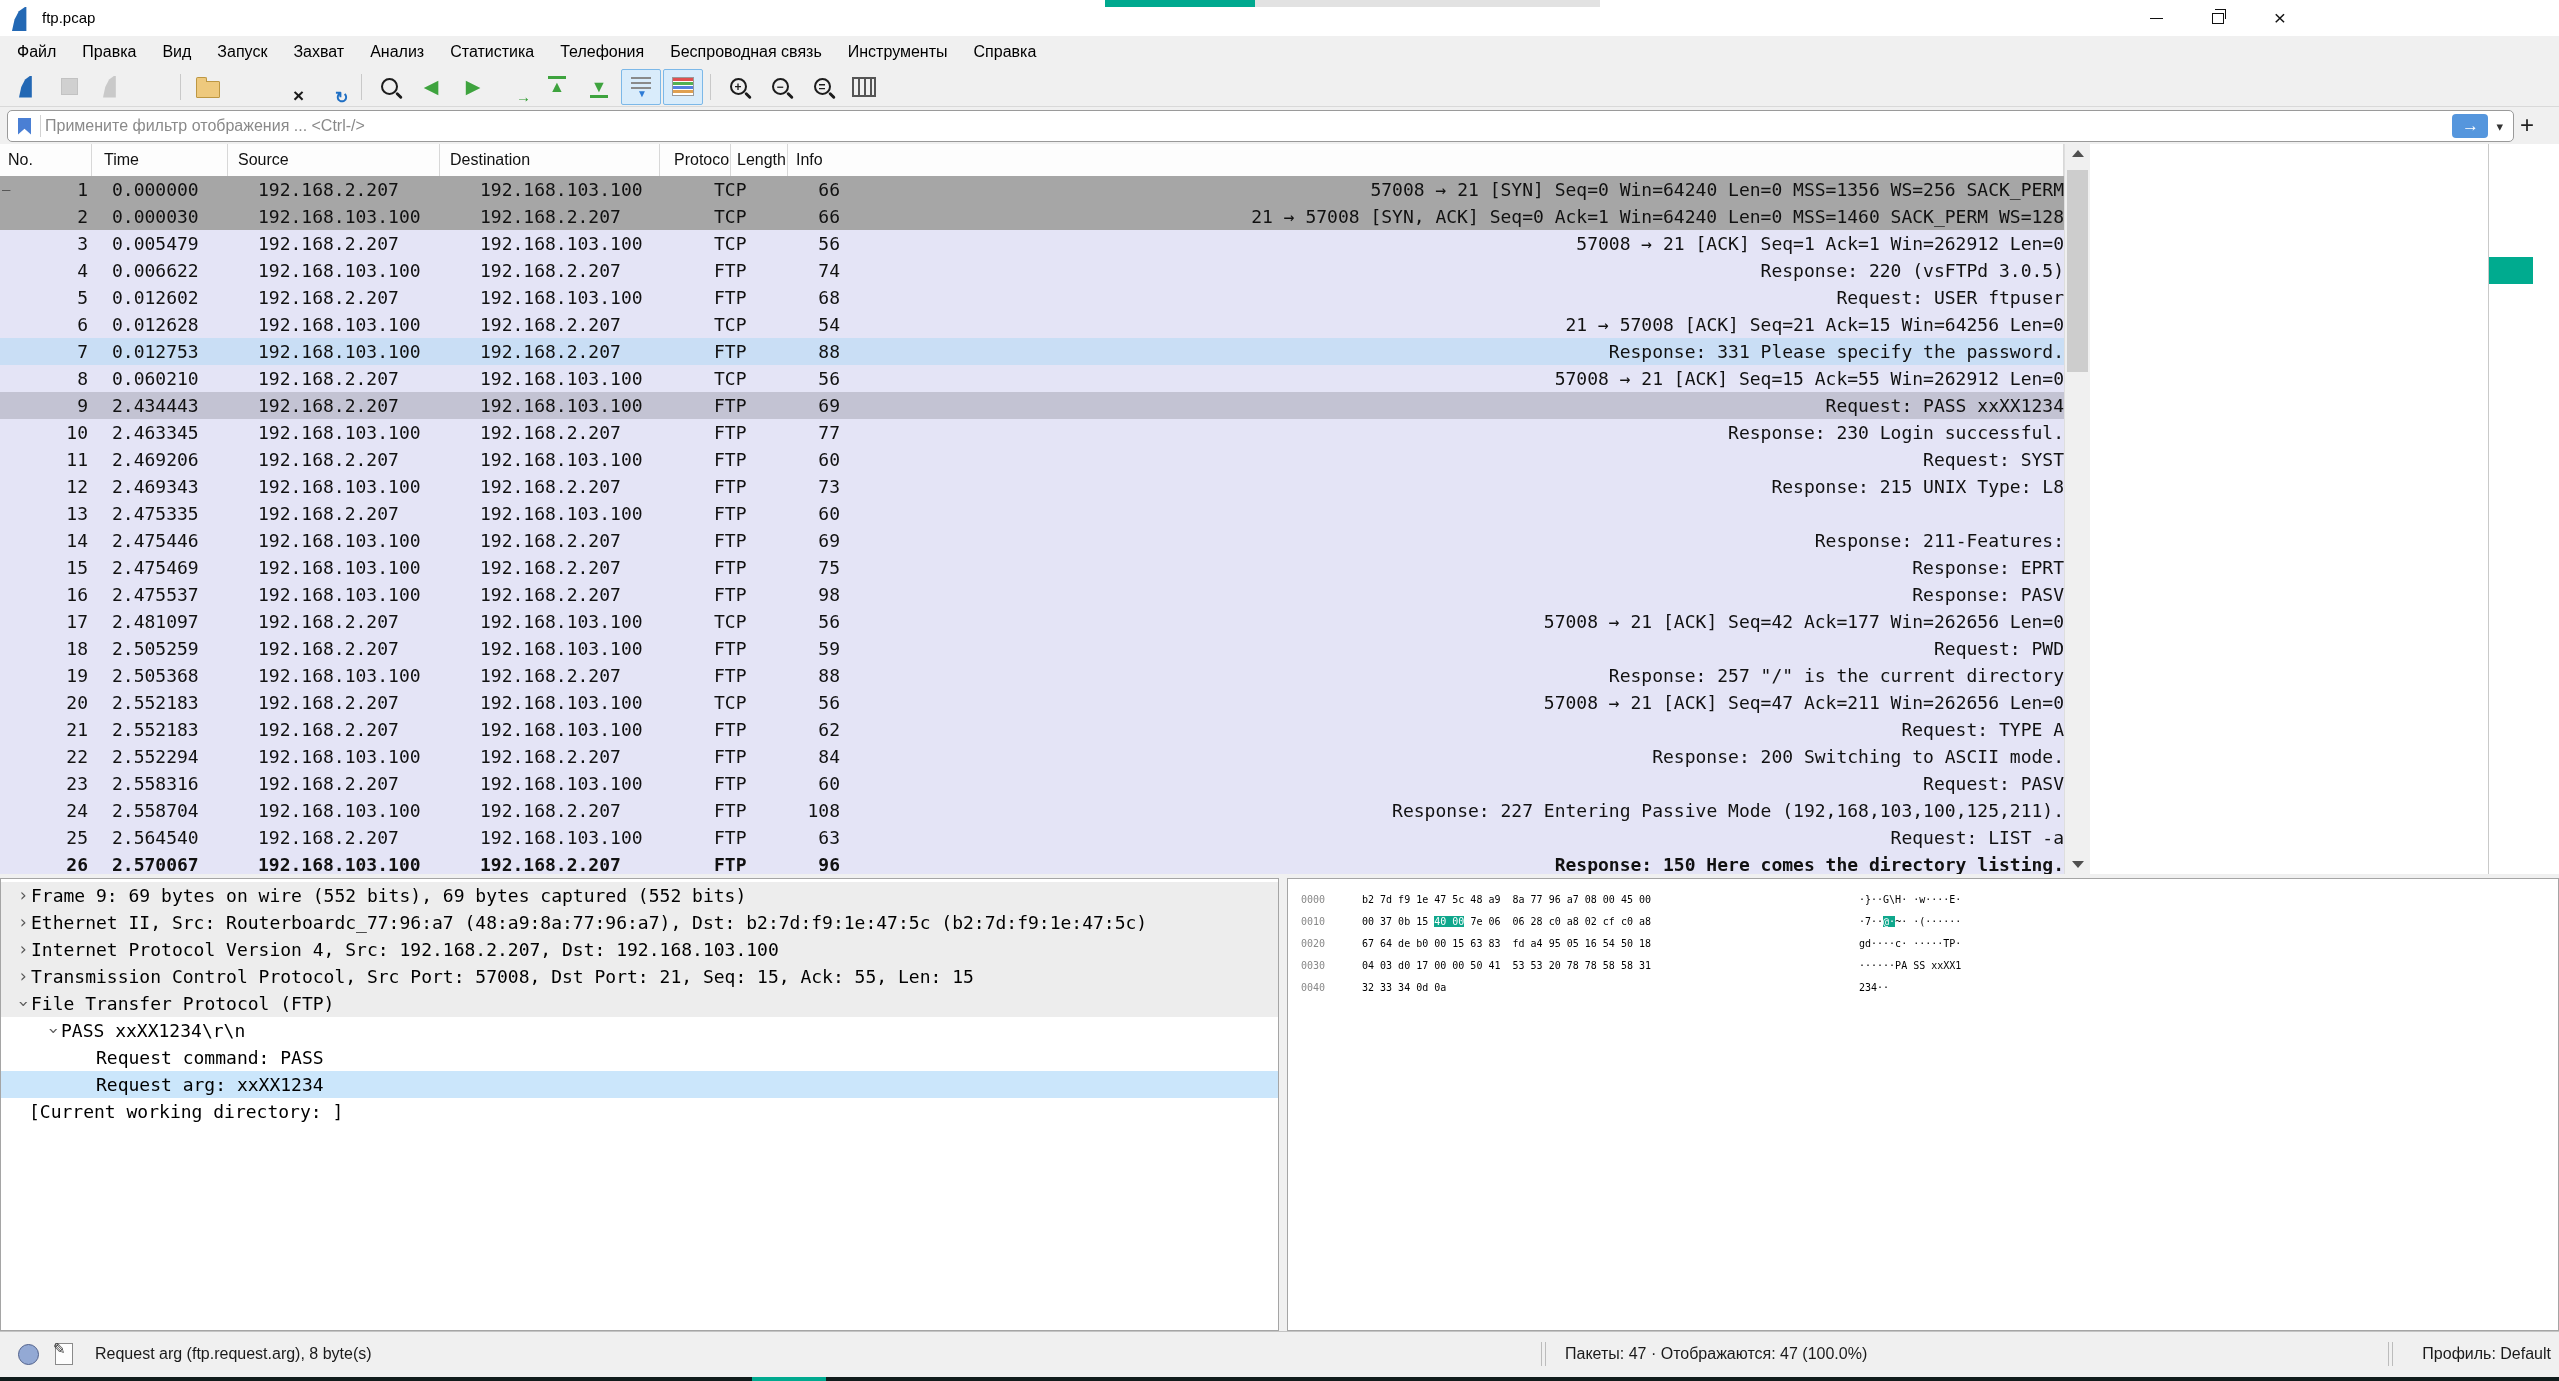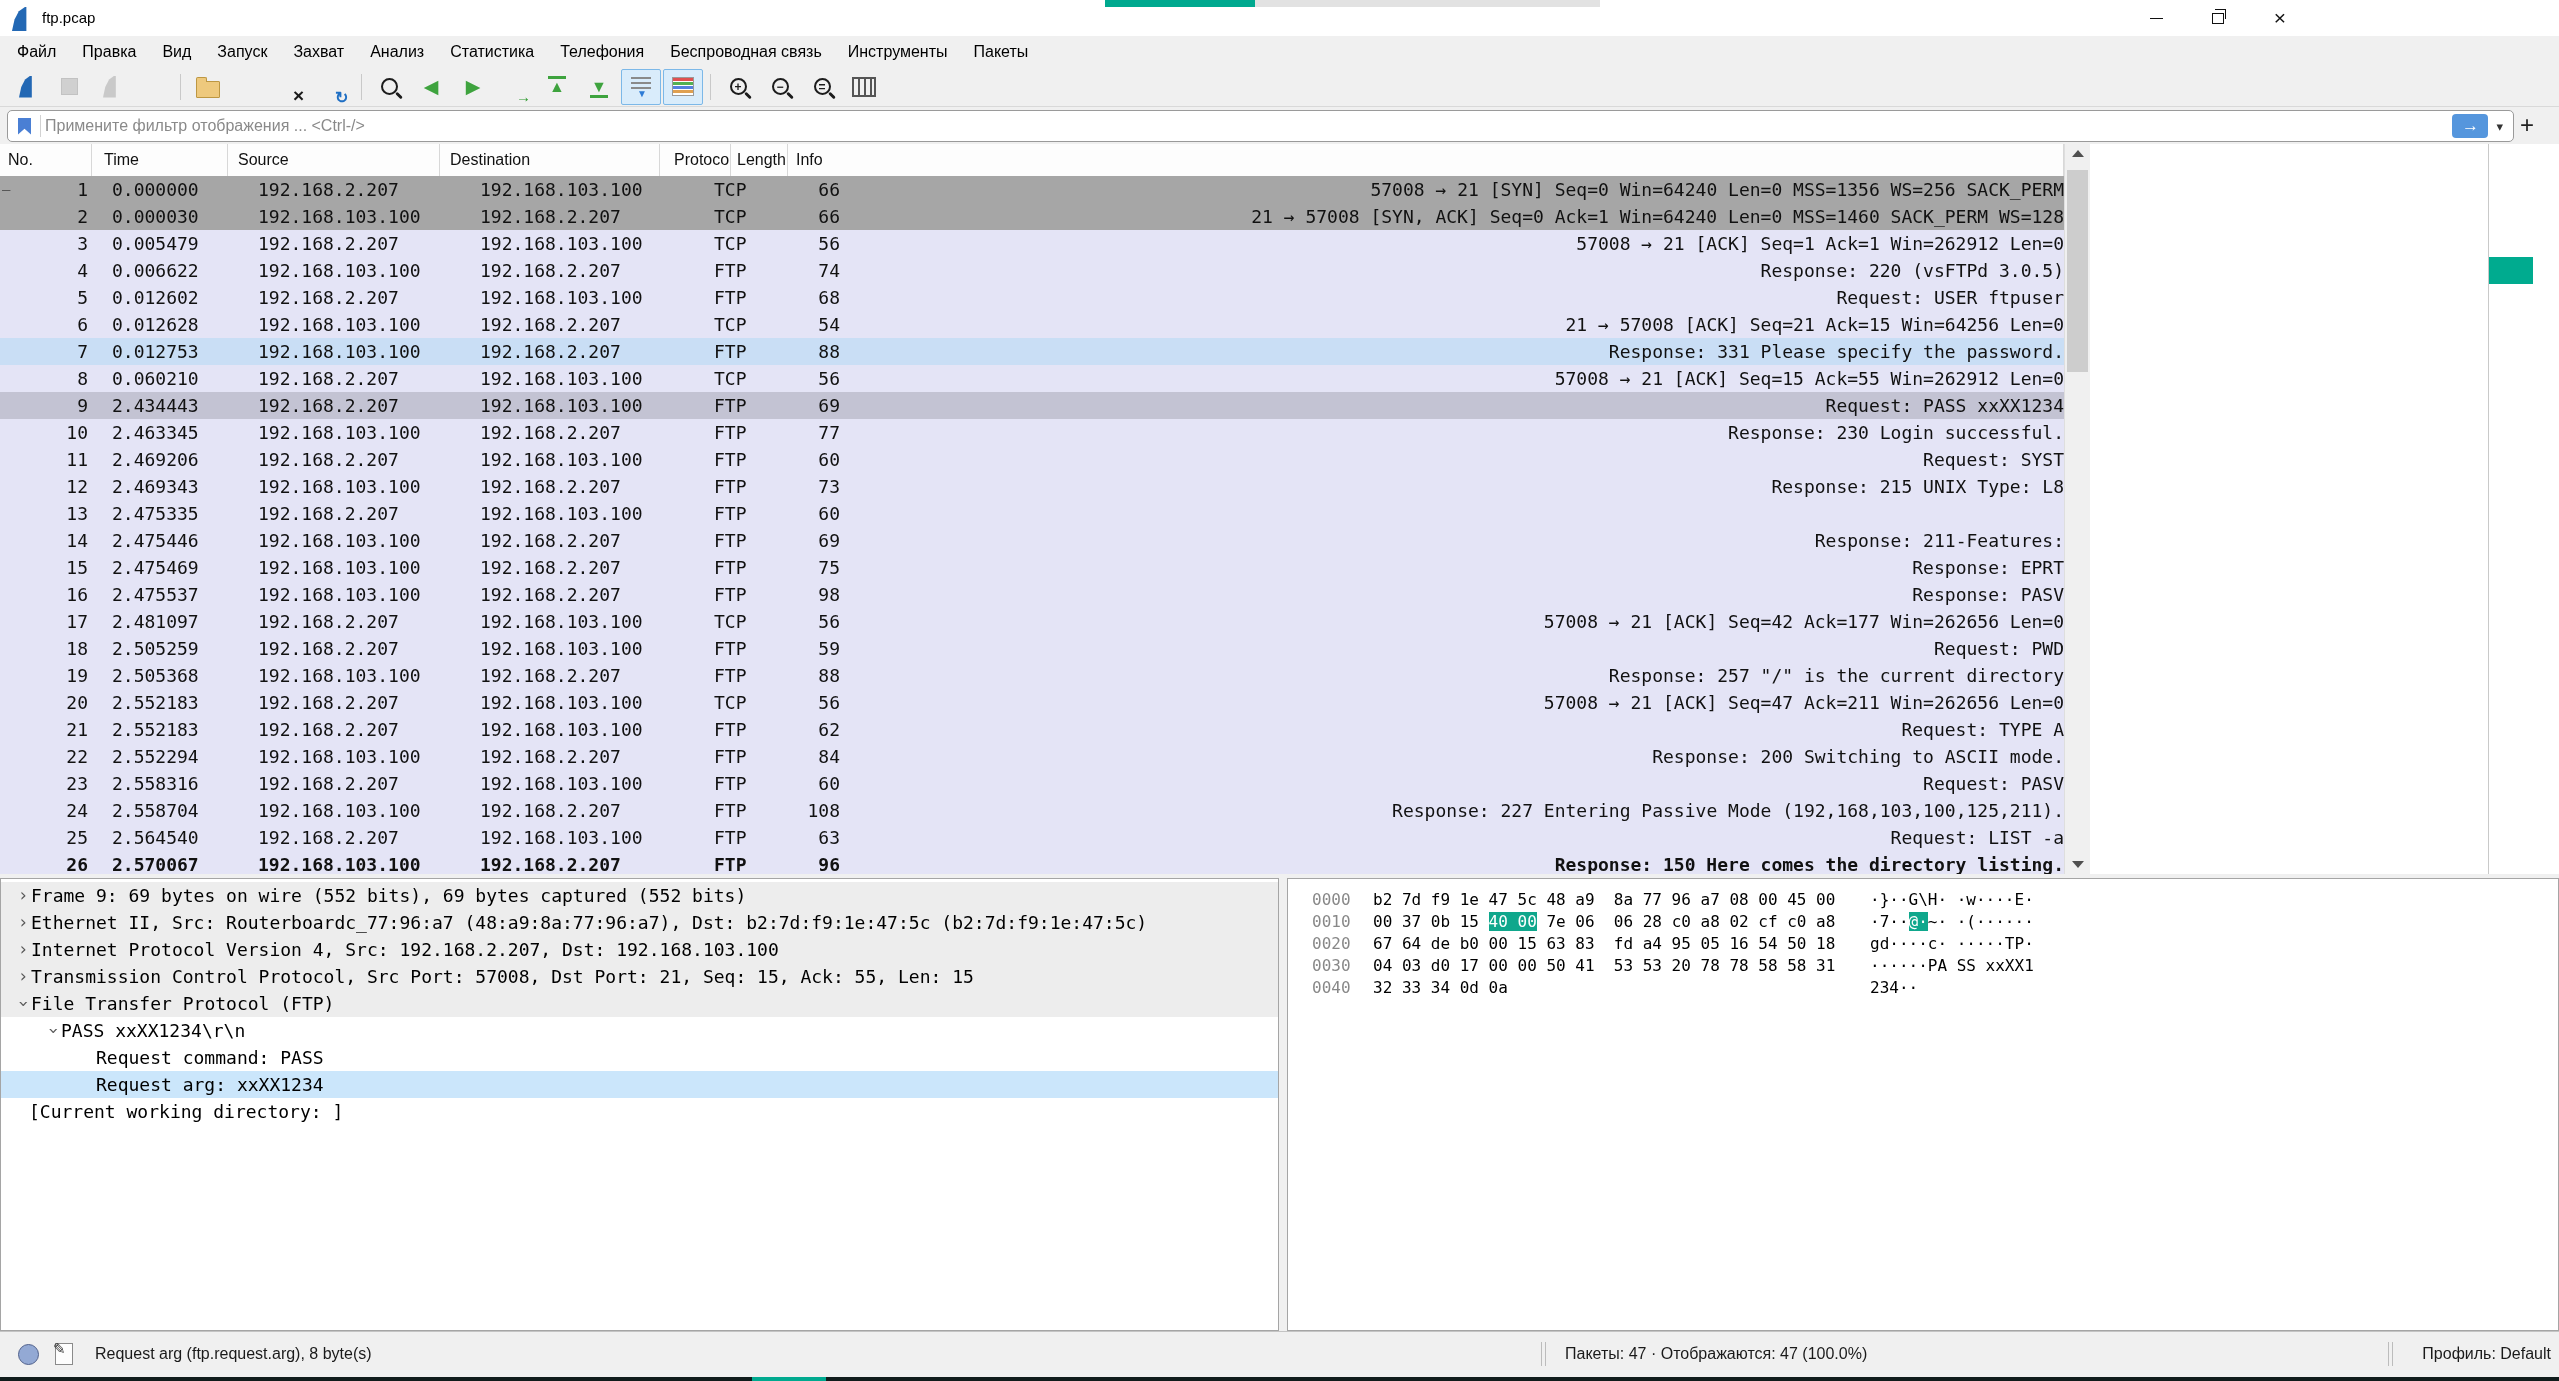--- a/index.html
+++ b/index.html
@@ -116,21 +116,21 @@
   .d-selected{background:#cbe6fb;}
   .chev{display:inline-block;width:16px;text-align:center;color:#5a5a5a;font-size:17px;flex:none;}
   .chev.down{transform:rotate(90deg);}
   .ind0{padding-left:14px;}
   .ind1{padding-left:44px;}
   .ind2{padding-left:95px;}
   .indcwd{padding-left:28px;}
   .dtxt{color:#000;}
 
   #hexpane{position:absolute;left:1287px;top:4px;right:0;bottom:0;background:#fff;border:1px solid #a5a5a5;box-sizing:border-box;
-     font-family:"DejaVu Sans Mono",monospace;font-size:16px;overflow:hidden;padding:10px 0 0 24px;}
+     font-family:"DejaVu Sans Mono",monospace;font-size:10px;overflow:hidden;padding:10px 0 0 13px;}
   .hexrow{height:22px;line-height:22px;white-space:pre;}
   .hoff{display:inline-block;width:61px;color:#888;}
   .hbytes{display:inline-block;width:497px;color:#000;}
   .hascii{color:#000;}
   .hl{background:#0fa78c;color:#fff;}
 
   
   #statusbar{position:absolute;top:1331px;left:0;width:2559px;height:46px;background:#f0f0f0;border-top:1px solid #c4c4c4;box-sizing:border-box;font-size:16px;color:#1a1a1a;}
   .expert{position:absolute;left:18px;top:12px;width:19px;height:19px;border-radius:50%;background:#93a9d4;border:1.6px solid #51618c;}
   .comment{position:absolute;left:55px;top:11px;width:16px;height:20px;background:#fdfdfd;border:1px solid #8a8a8a;}
@@ -175,21 +175,21 @@
       <div class="menu-item">Файл</div>
       <div class="menu-item">Правка</div>
       <div class="menu-item">Вид</div>
       <div class="menu-item">Запуск</div>
       <div class="menu-item">Захват</div>
       <div class="menu-item">Анализ</div>
       <div class="menu-item">Статистика</div>
       <div class="menu-item">Телефония</div>
       <div class="menu-item">Беспроводная связь</div>
       <div class="menu-item">Инструменты</div>
-      <div class="menu-item">Пакеты</div>
+      <div class="menu-item">Справка</div>
     </div>
 
   <div id="toolbar">
       <div class="tbtn">
         <span class="ic ic-fin-blue"></span>
       </div>
       <div class="tbtn disabled">
         <span class="ic ic-square"></span>
       </div>
       <div class="tbtn disabled">

